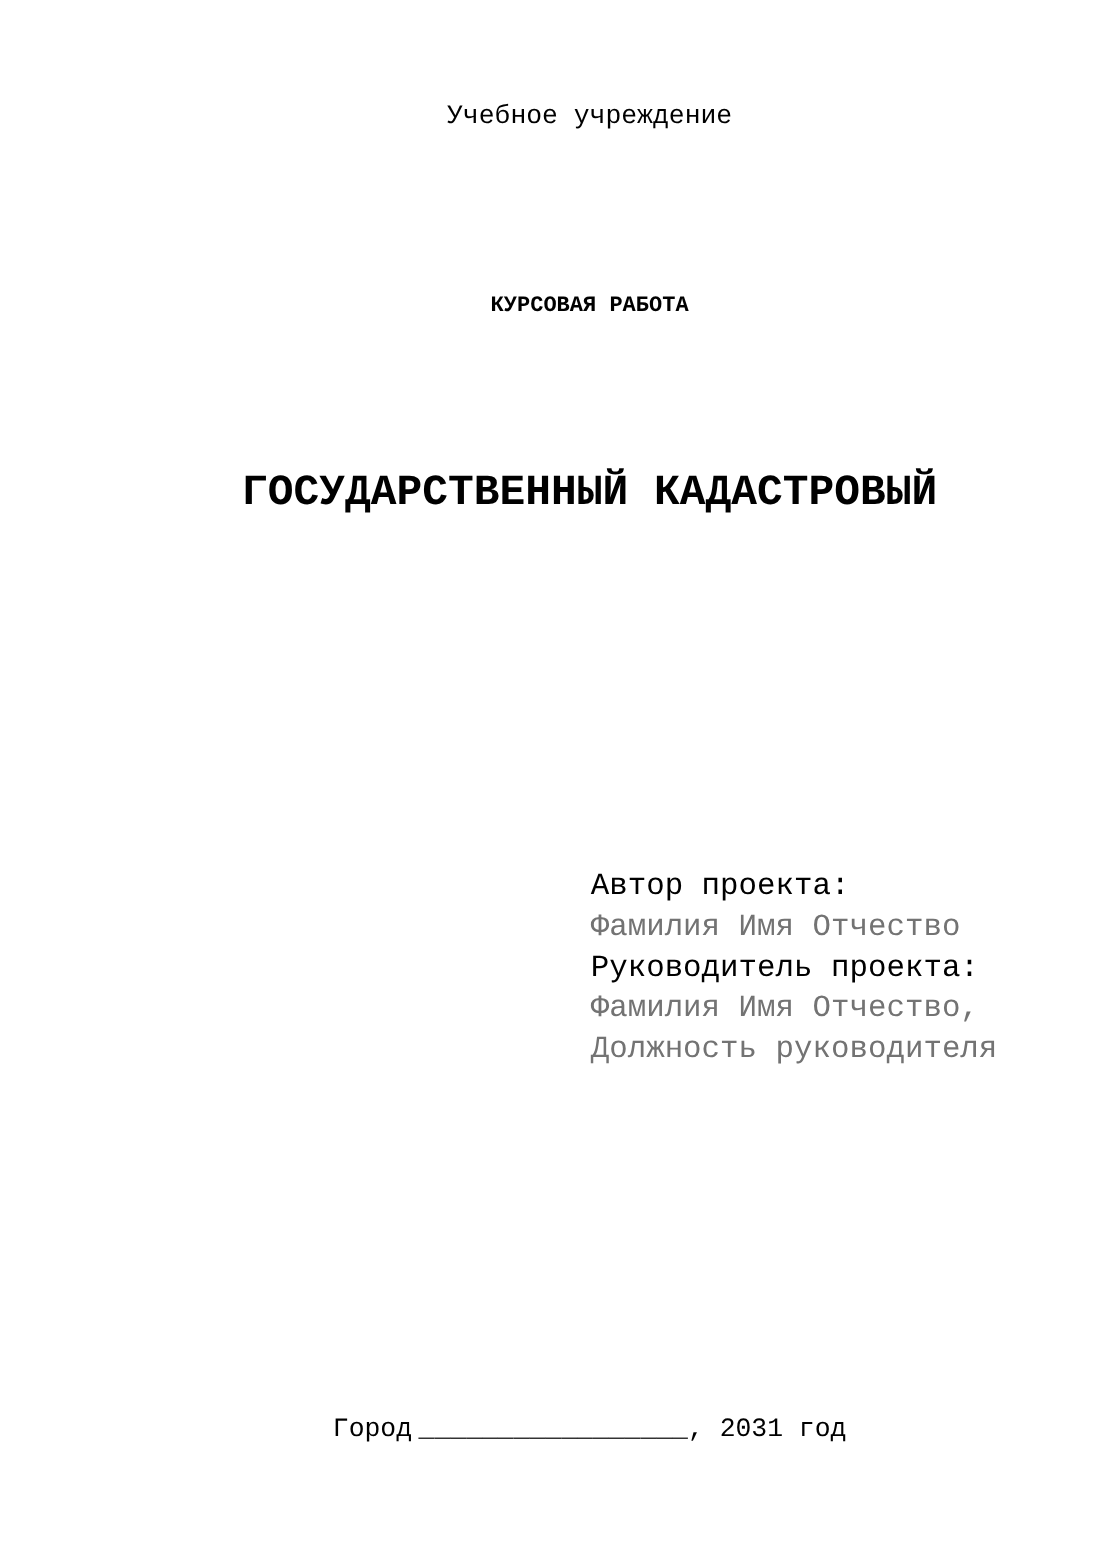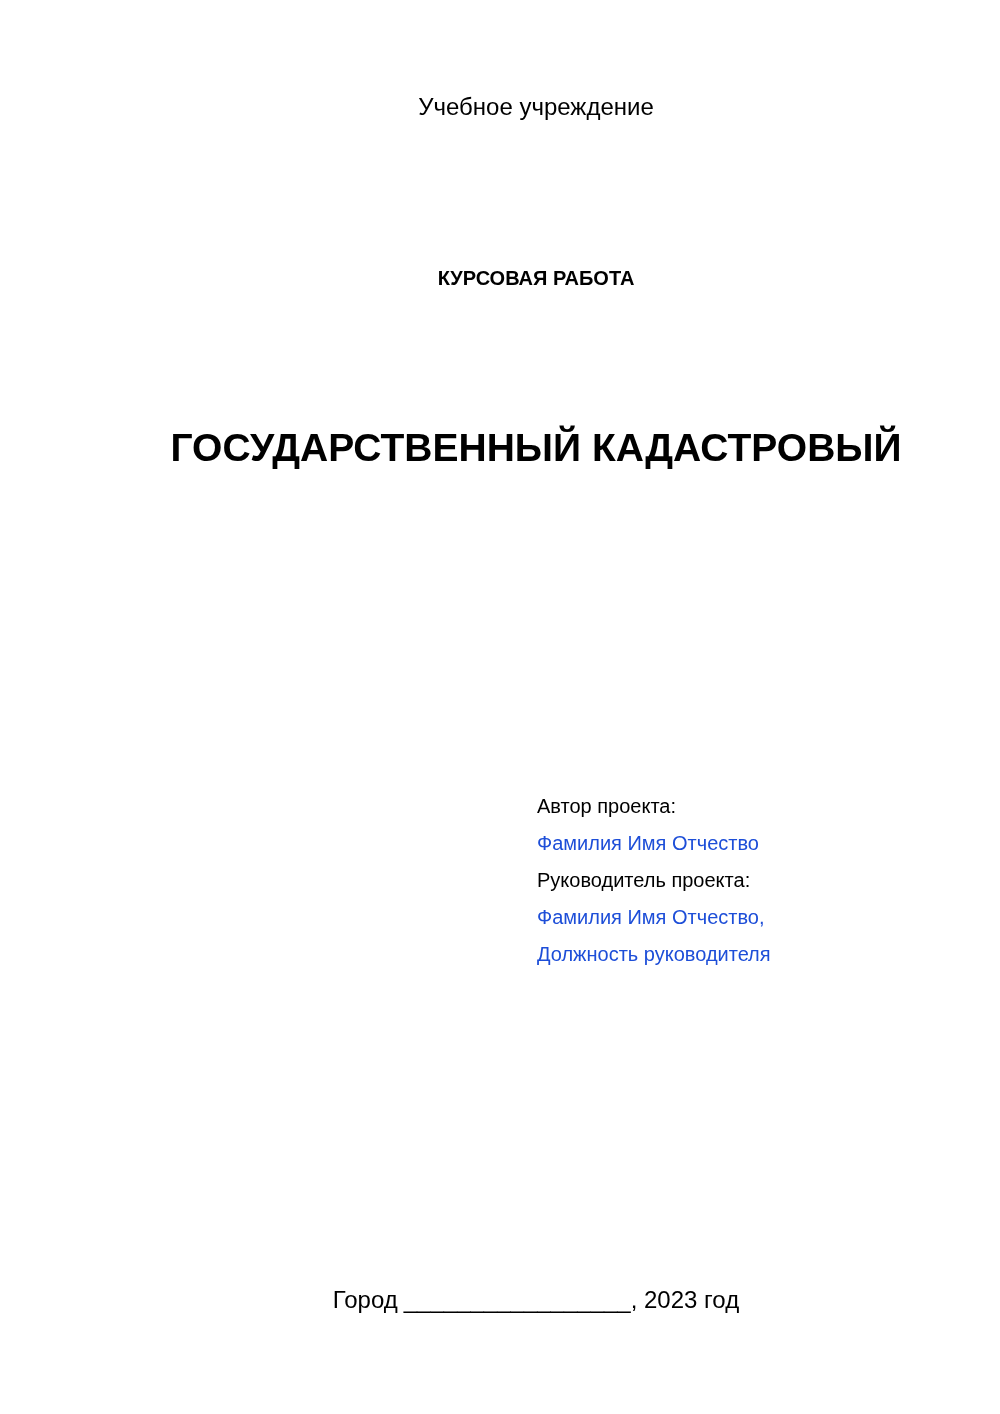--- a/index.html
+++ b/index.html
@@ -5,21 +5,21 @@
   html, body {
     margin: 0;
     padding: 0;
     background: #ffffff;
   }
   .page {
     position: relative;
     width: 1000px;
     height: 1414px;
     background: #ffffff;
-    font-family: Liberation Sans, sans-serif;
+    font-family: Liberation Mono, monospace;
     color: #000000;
     overflow: hidden;
   }
   
   .centered-block {
     position: absolute;
     left: 143px;
     right: 71px;
     text-align: center;
   }
@@ -38,28 +38,28 @@
     top: 428px;
     font-size: 39px;
     line-height: 40px;
     font-weight: bold;
     text-align: center;
   }
   .credits {
     position: absolute;
     left: 537px;
     top: 788px;
-    font-size: 20px;
+    font-size: 28px;
     line-height: 37px;
     text-align: left;
   }
   .credits .group-supervisor {
   }
   .muted {
-    color: #1d4ed8;
+    color: #737373;
   }
   .footer-line {
     top: 1285px;
     font-size: 24px;
     line-height: 29px;
   }
   .footer-line .blank {
     margin-left: 6px;
   }
 </style>
@@ -82,16 +82,16 @@
       <div class="muted">Фамилия Имя Отчество</div>
     </div>
     <div class="group-supervisor">
       <div>Руководитель проекта:</div>
       <div class="muted">Фамилия Имя Отчество,</div>
       <div class="muted">Должность руководителя</div>
     </div>
   </div>
 
   <div class="centered-block footer-line">
-    <span>Город</span><span class="blank">_________________</span><span>, 2023 год</span>
+    <span>Город</span><span class="blank">_________________</span><span>, 2031 год</span>
   </div>
 
 </div>
 
 </body></html>

